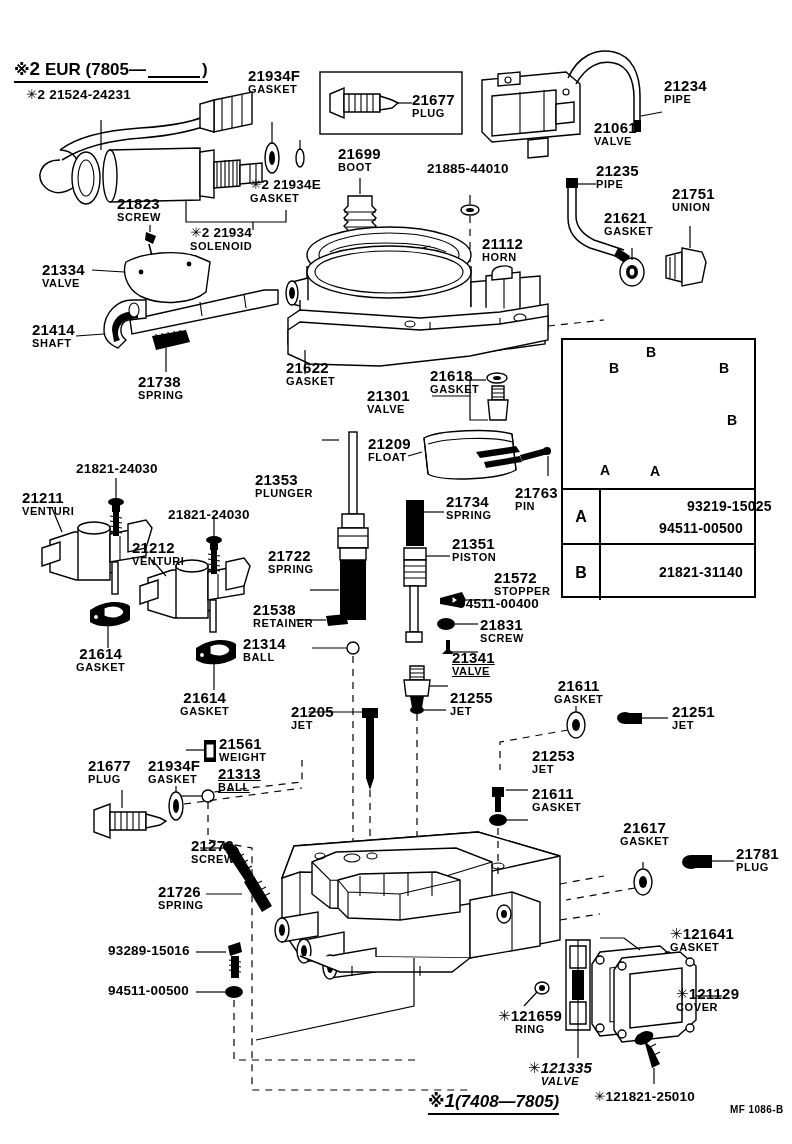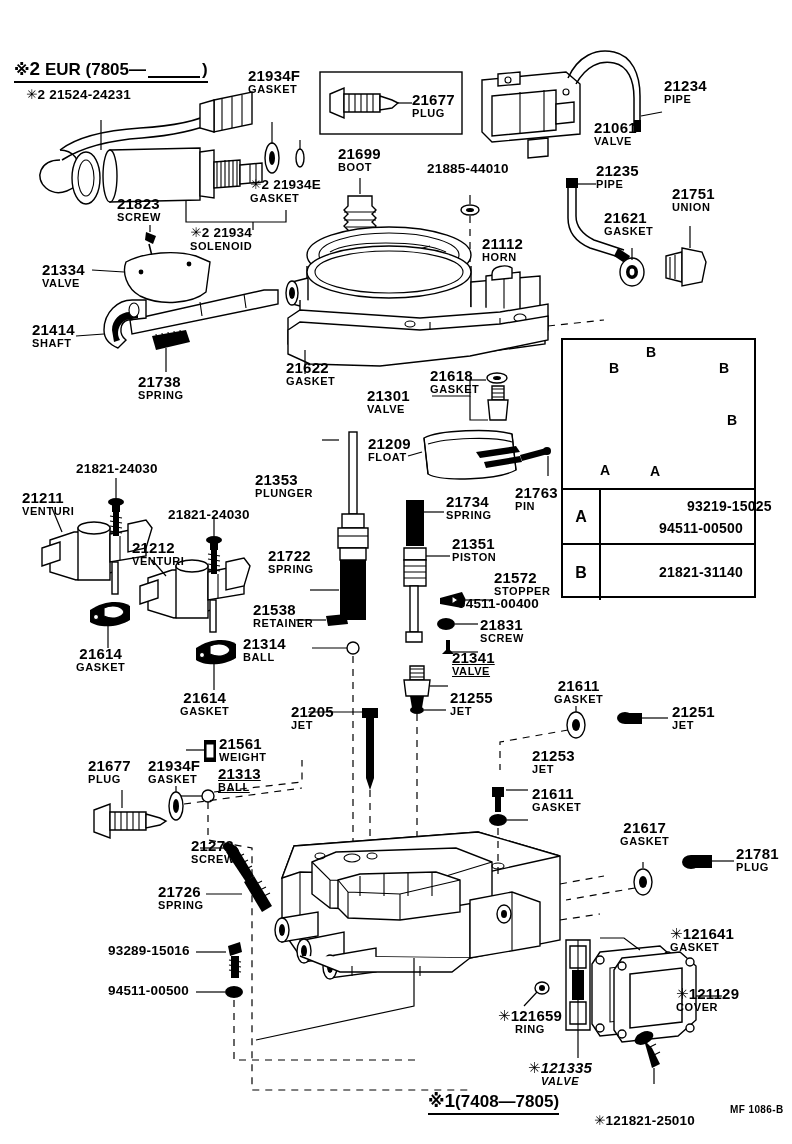--- a/index.html
+++ b/index.html
@@ -63,20 +63,21 @@
     margin:0 2px -3px 2px;
     height:12px;
   }
   .caption{
     position:absolute;
     font-size:17px;
     font-weight:bold;
     white-space:nowrap;
     border-bottom:2px solid #000;
     padding-bottom:1px;
+    font-style:italic;
   }
   .caption .big{font-size:19px;}
   .footcode{
     position:absolute;
     font-size:10px;
     font-weight:bold;
     letter-spacing:0.4px;
     white-space:nowrap;
   }
   
@@ -927,17 +928,17 @@
   <div class="lbl ctr" style="left:498px; top:1008px;">
     <span class="num">✳121659</span>
     <span class="sub ctr">RING</span>
   </div>
 
   <div class="lbl ctr" style="left:528px; top:1060px;font-style:italic;">
     <span class="num">✳121335</span>
     <span class="sub ctr">VALVE</span>
   </div>
 
-  <div class="lbl" style="left:594px; top:1090px;margin-top:24px;">
+  <div class="lbl" style="left:594px; top:1090px;">
     <span class="num sm">✳121821-25010</span>
   </div>
 
 </div>
 
 </body></html>

